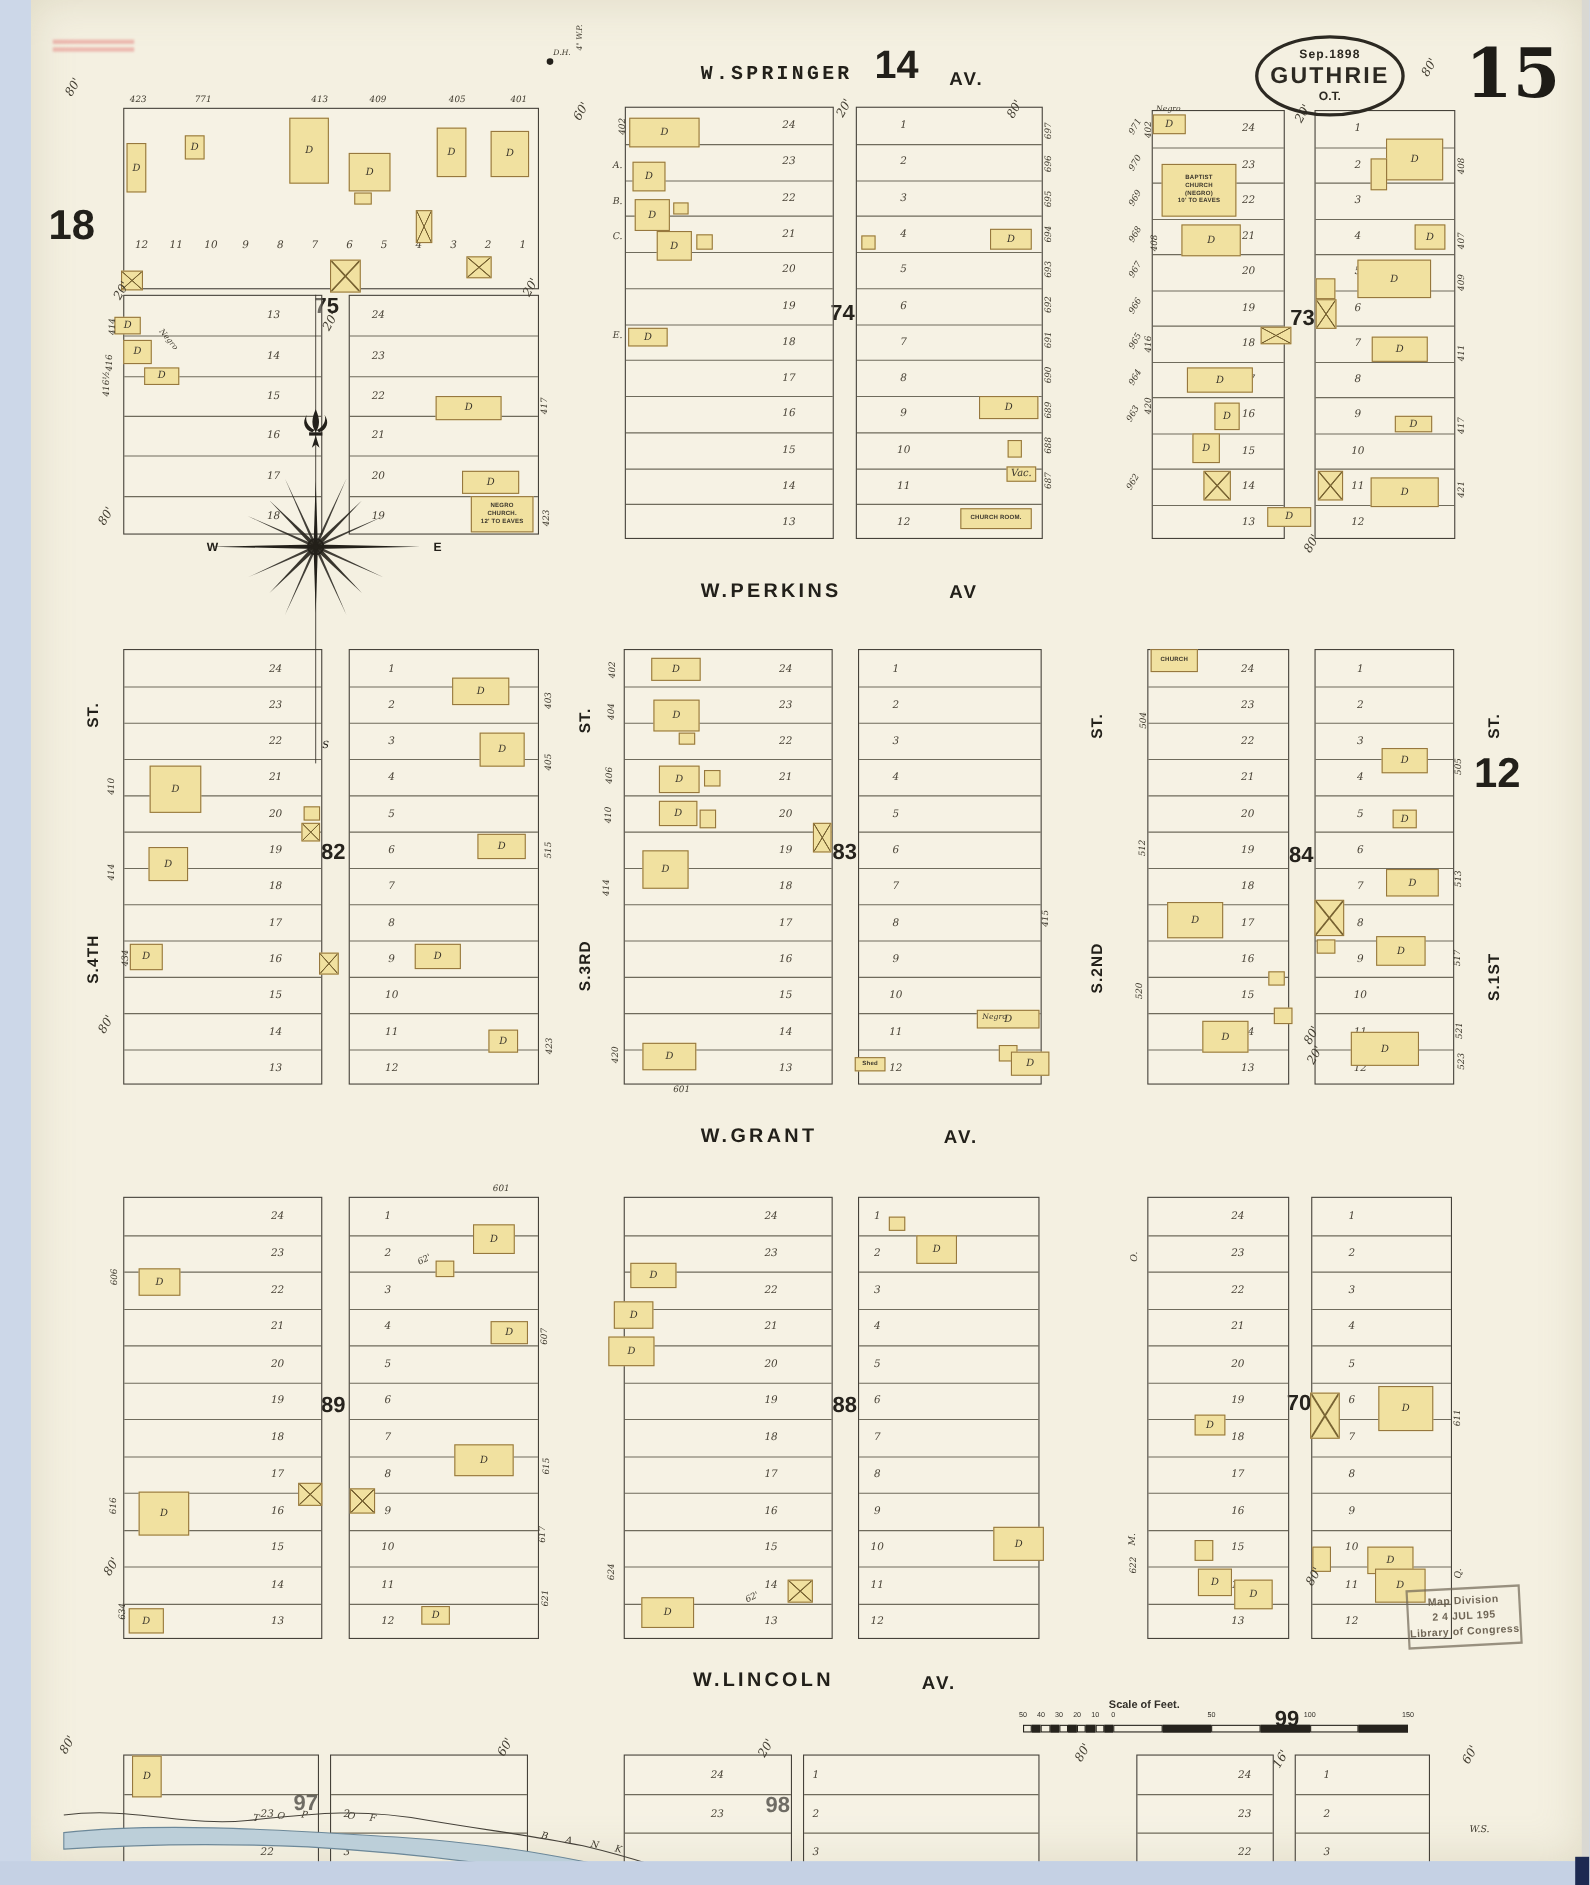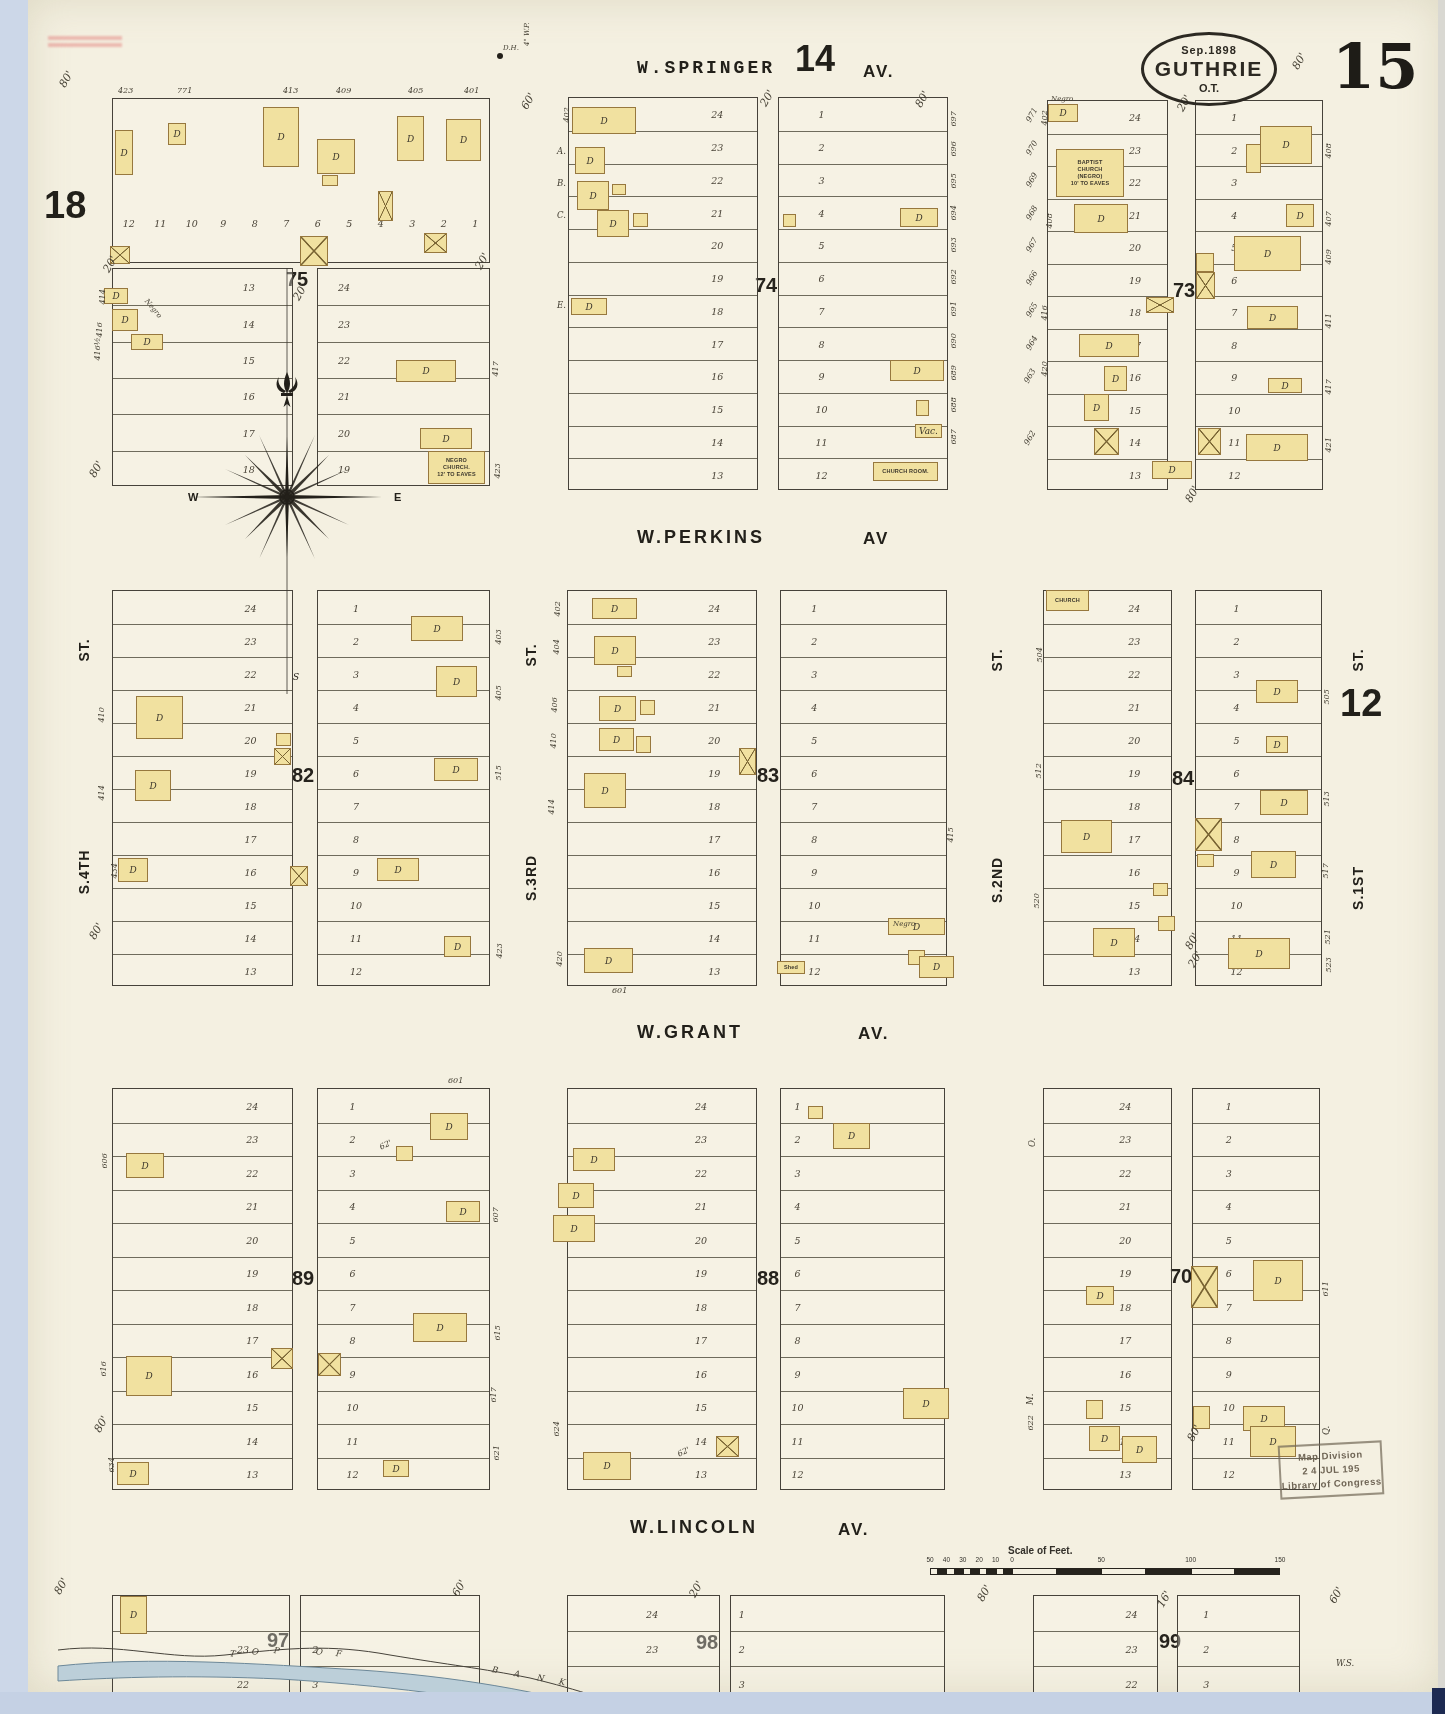--- a/index.html
+++ b/index.html
@@ -546,21 +546,21 @@
         <span class="lotnum" style="left: 84.15px; top: 52.5px;">23</span>
         <div class="lotline" style="top: 70px; left: 0px; right: 0px;"></div>
       </div>
       <div class="lotcol" style="left: 730px; top: 1595px; width: 215px; height: 105px;">
         <span class="lotnum" style="left: 10.75px; top: 17.5px;">1</span>
         <div class="lotline" style="top: 35px; left: 0px; right: 0px;"></div>
         <span class="lotnum" style="left: 10.75px; top: 52.5px;">2</span>
         <div class="lotline" style="top: 70px; left: 0px; right: 0px;"></div>
         <span class="lotnum" style="left: 10.75px; top: 87.5px;">3</span>
       </div>
-      <div class="abs blknum" style="left: 1170px; top: 1641px;">99</div>
+      <div class="abs blknum" style="left: 1170px; top: 1564px;">99</div>
       <div class="lotcol" style="left: 1033px; top: 1595px; width: 125px; height: 105px;">
         <span class="lotnum" style="left: 97.5px; top: 17.5px;">24</span>
         <div class="lotline" style="top: 35px; left: 0px; right: 0px;"></div>
         <span class="lotnum" style="left: 97.5px; top: 52.5px;">23</span>
         <div class="lotline" style="top: 70px; left: 0px; right: 0px;"></div>
         <span class="lotnum" style="left: 97.5px; top: 87.5px;">22</span>
       </div>
       <div class="lotcol" style="left: 1177px; top: 1595px; width: 123px; height: 105px;">
         <span class="lotnum" style="left: 28.29px; top: 17.5px;">1</span>
         <div class="lotline" style="top: 35px; left: 0px; right: 0px;"></div>

